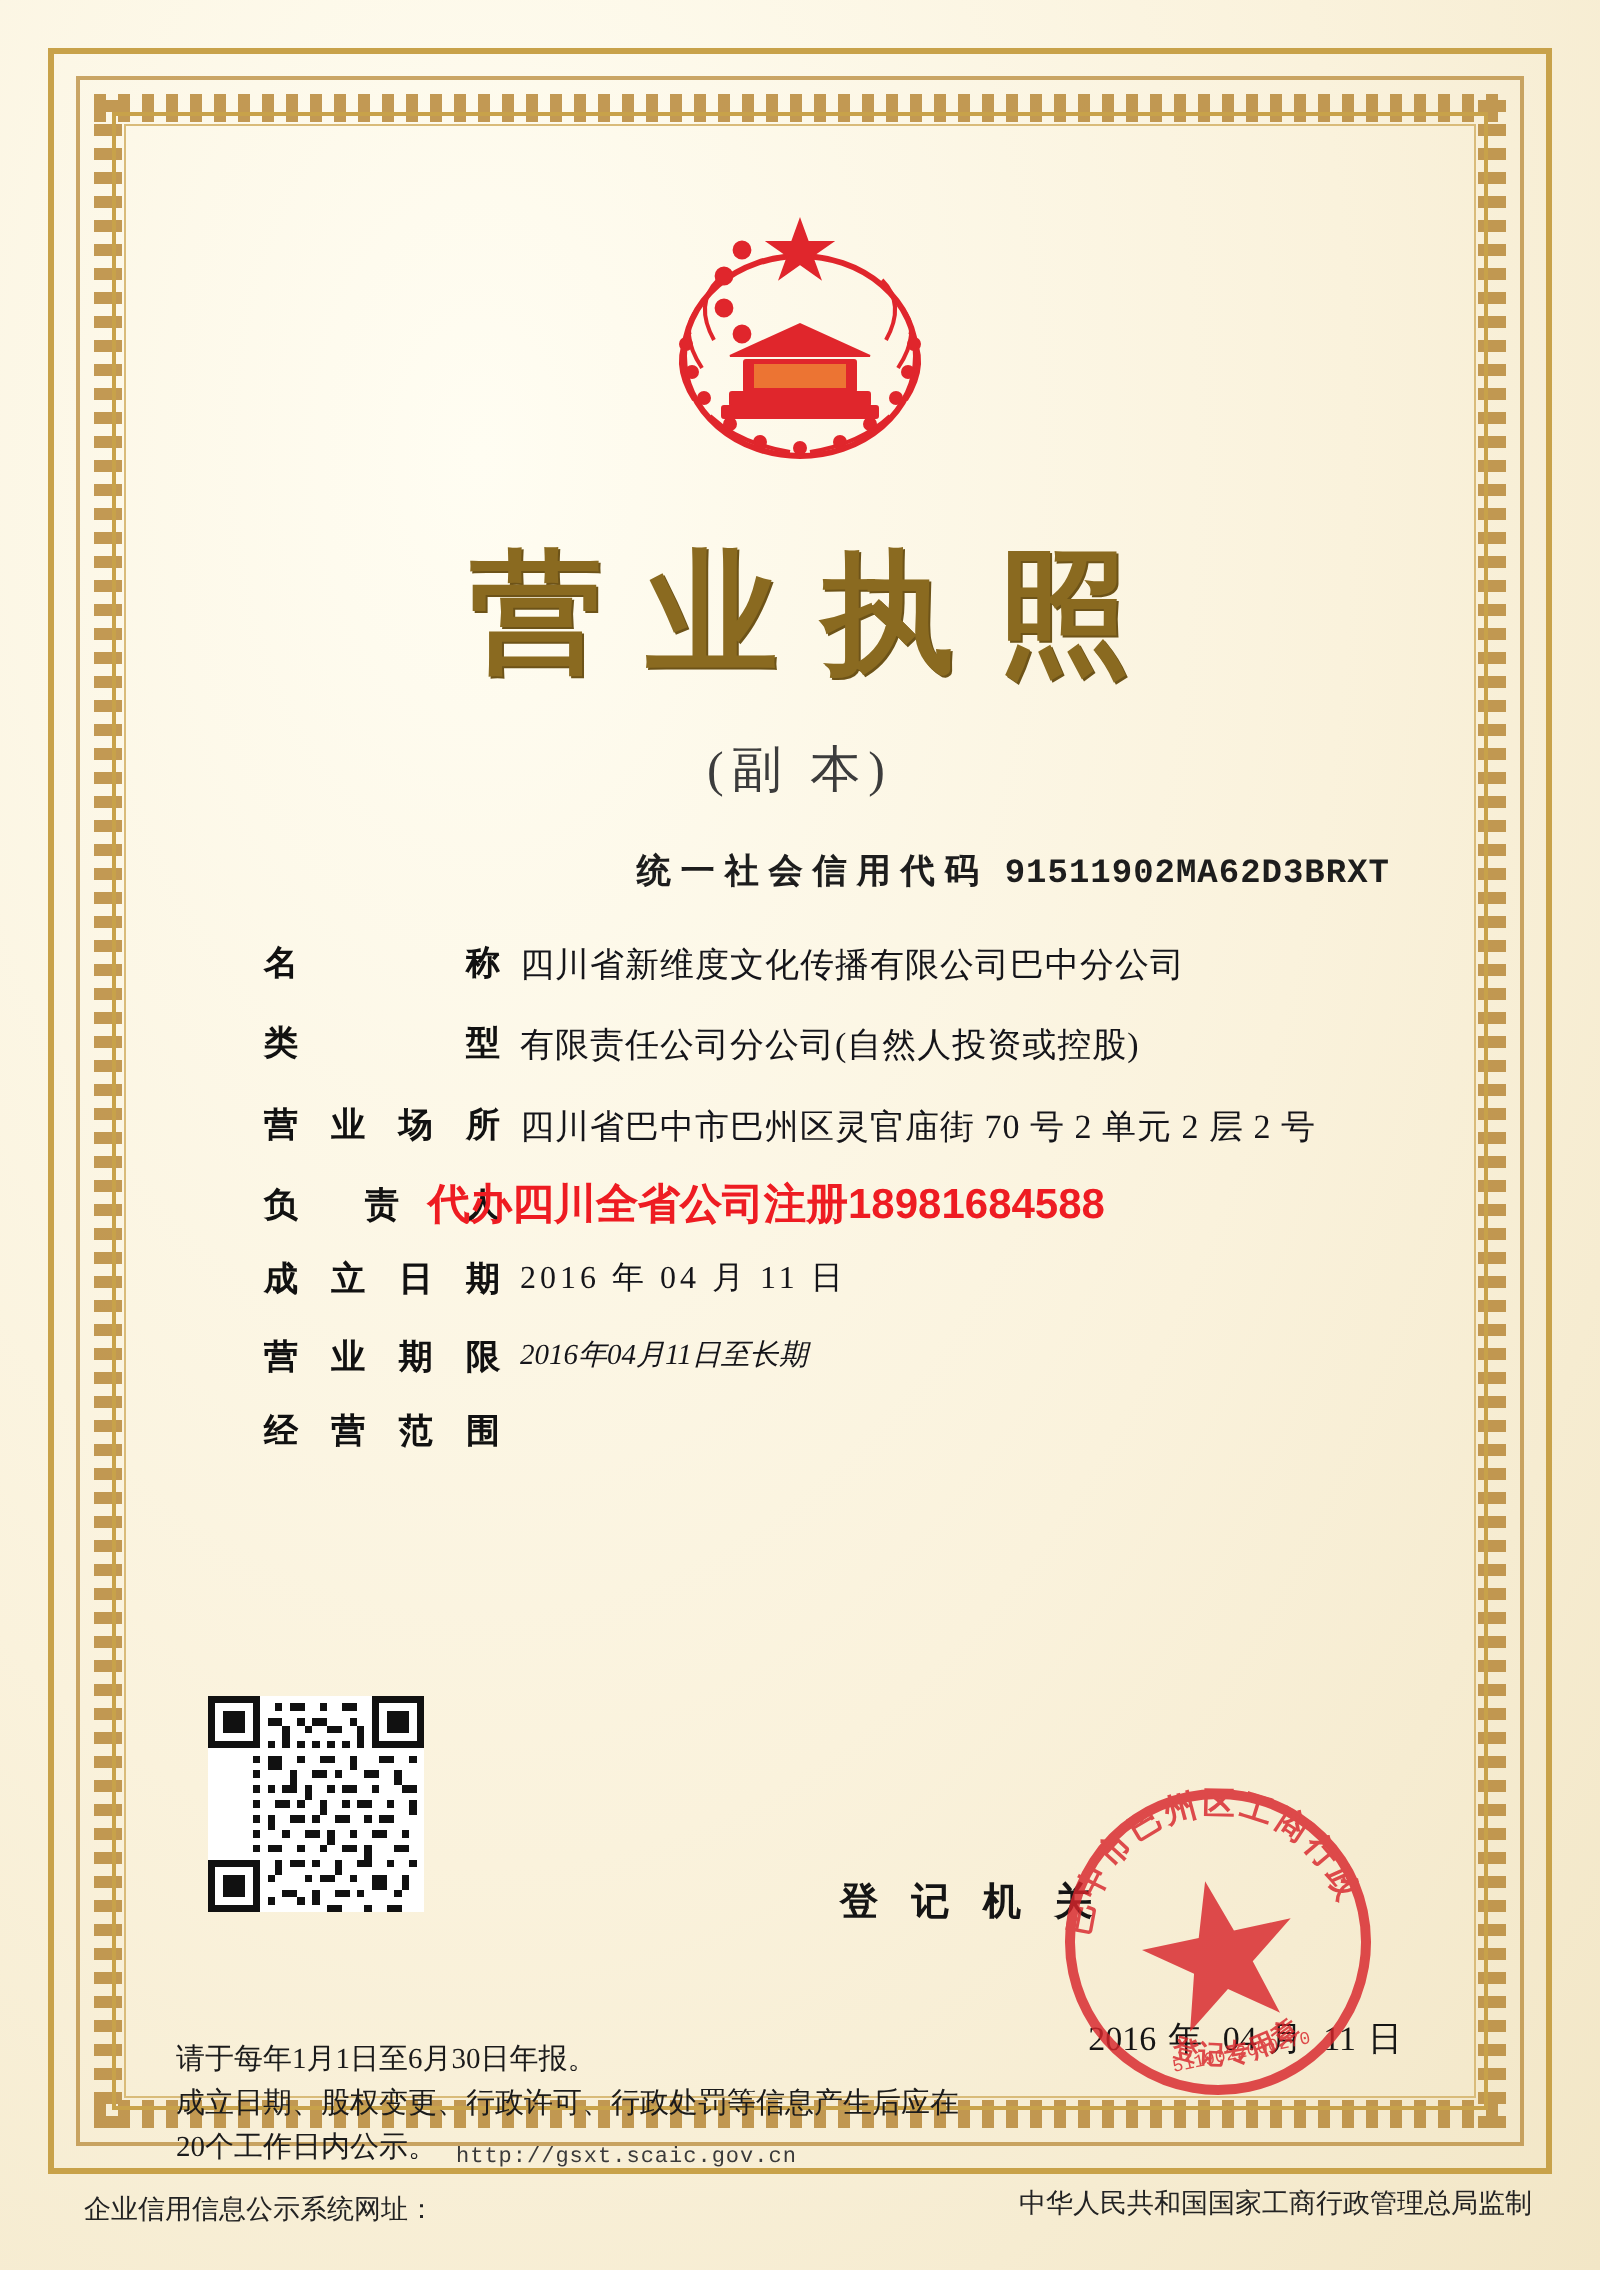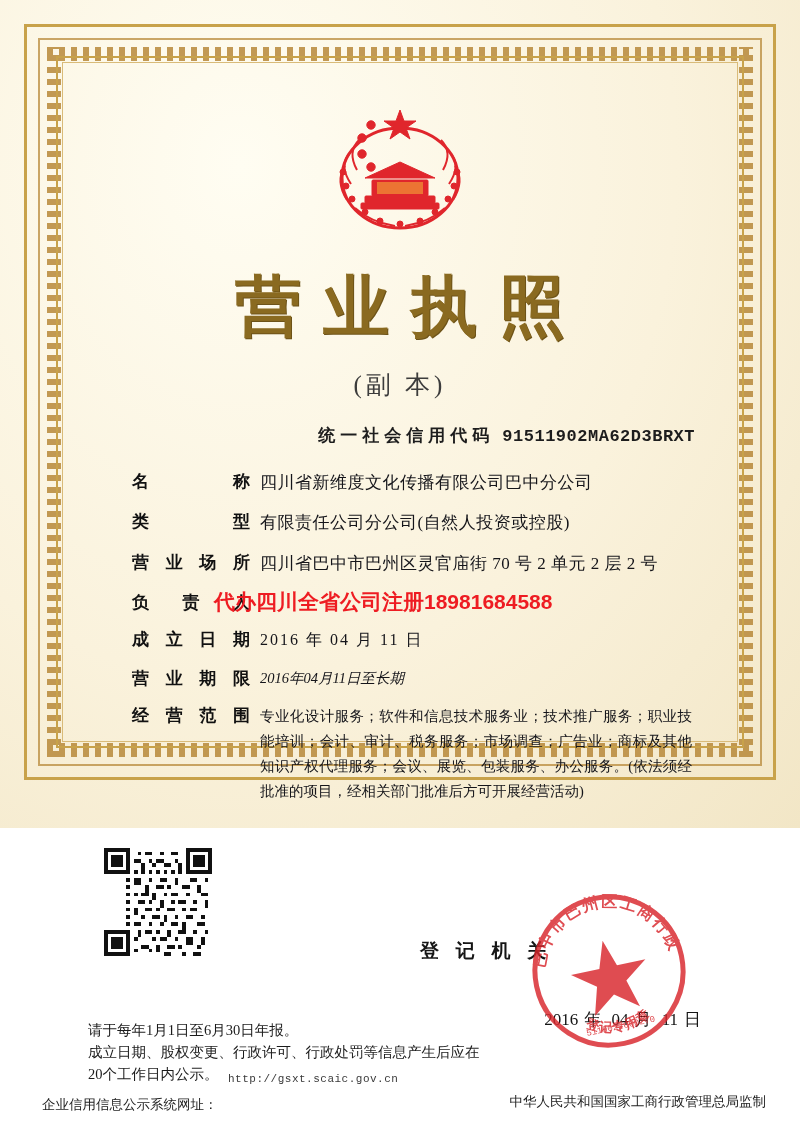--- a/index.html
+++ b/index.html
@@ -10,21 +10,21 @@
   body {
     width: 800px;
     height: 1135px;
     font-family: "Liberation Serif", "DejaVu Serif", serif;
     overflow: hidden;
   }
 
   #license {
     position: relative;
     width: 800px;
-    height: 828px;
+    height: 1135px;
     background: #fdf8e8;
     background-image:
       radial-gradient(ellipse at 30% 20%, #fffdf2 0%, #faf2dc 55%, #f2e6c6 100%);
   }
 
   
   .frame-outer {
     position: absolute;
     left: 24px; top: 24px; right: 24px; bottom: 48px;
     border: 3px solid #c8a24a;
@@ -332,21 +332,20 @@
       <div class="field-value">2016 年 04 月 11 日</div>
     </div>
 
     <div class="field">
       <div class="field-label">营业期限</div>
       <div class="field-value small">2016年04月11日至长期</div>
     </div>
 
     <div class="field">
       <div class="field-label">经营范围</div>
-      <div class="field-value scope">专业化设计服务；软件和信息技术服务业；技术推广服务；职业技能培训；会计、审计、税务服务；市场调查；广告业；商标及其他知识产权代理服务；会议、展览、包装服务、办公服务。(依法须经批准的项目，经相关部门批准后方可开展经营活动)</div>
     </div>
 
   </div>
 
   <div class="ad-overlay">代办四川全省公司注册18981684588</div>
 
   <div class="qr">
     <svg viewBox="0 0 29 29" width="108" height="108" shape-rendering="crispEdges" aria-hidden="true">
       <rect width="29" height="29" fill="#ffffff"></rect>
       <g fill="#111111">

